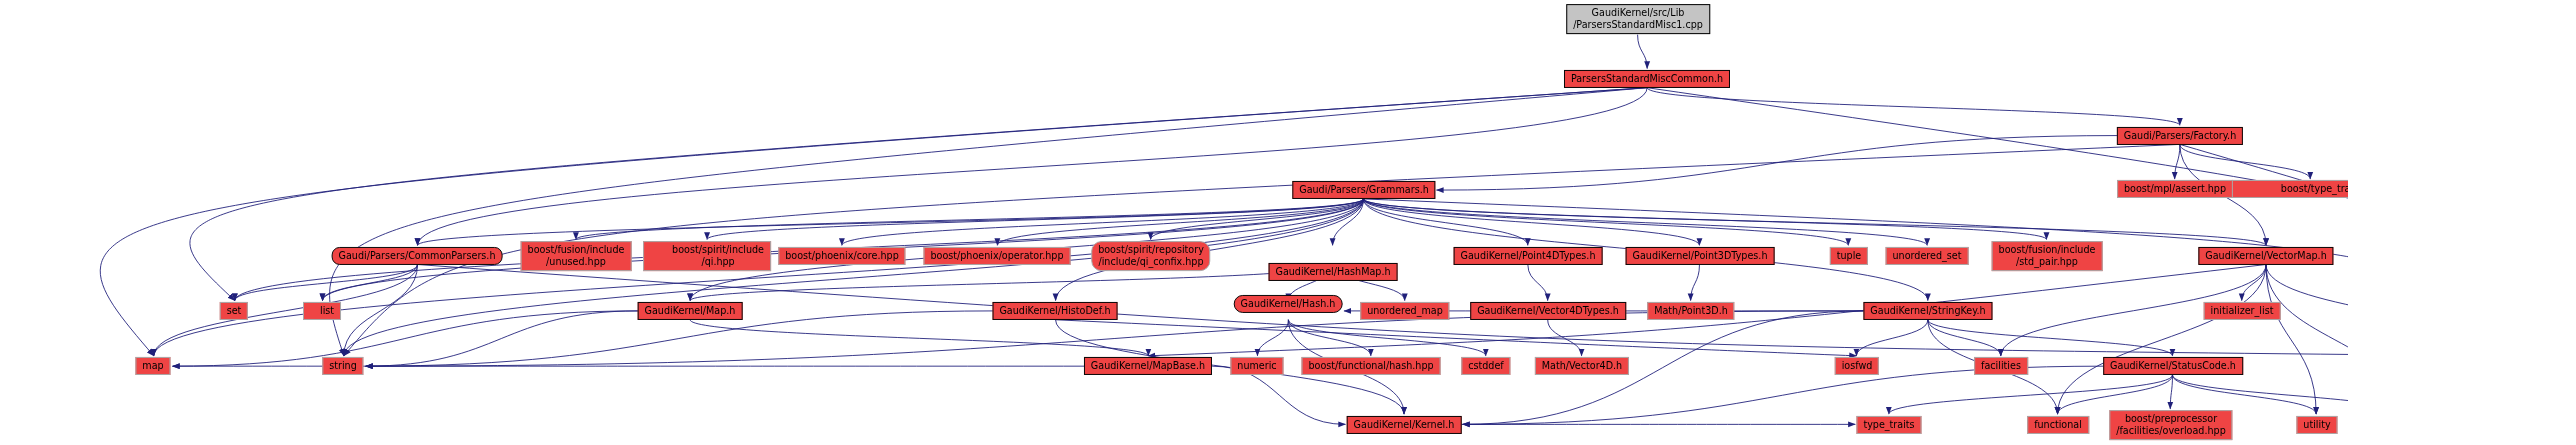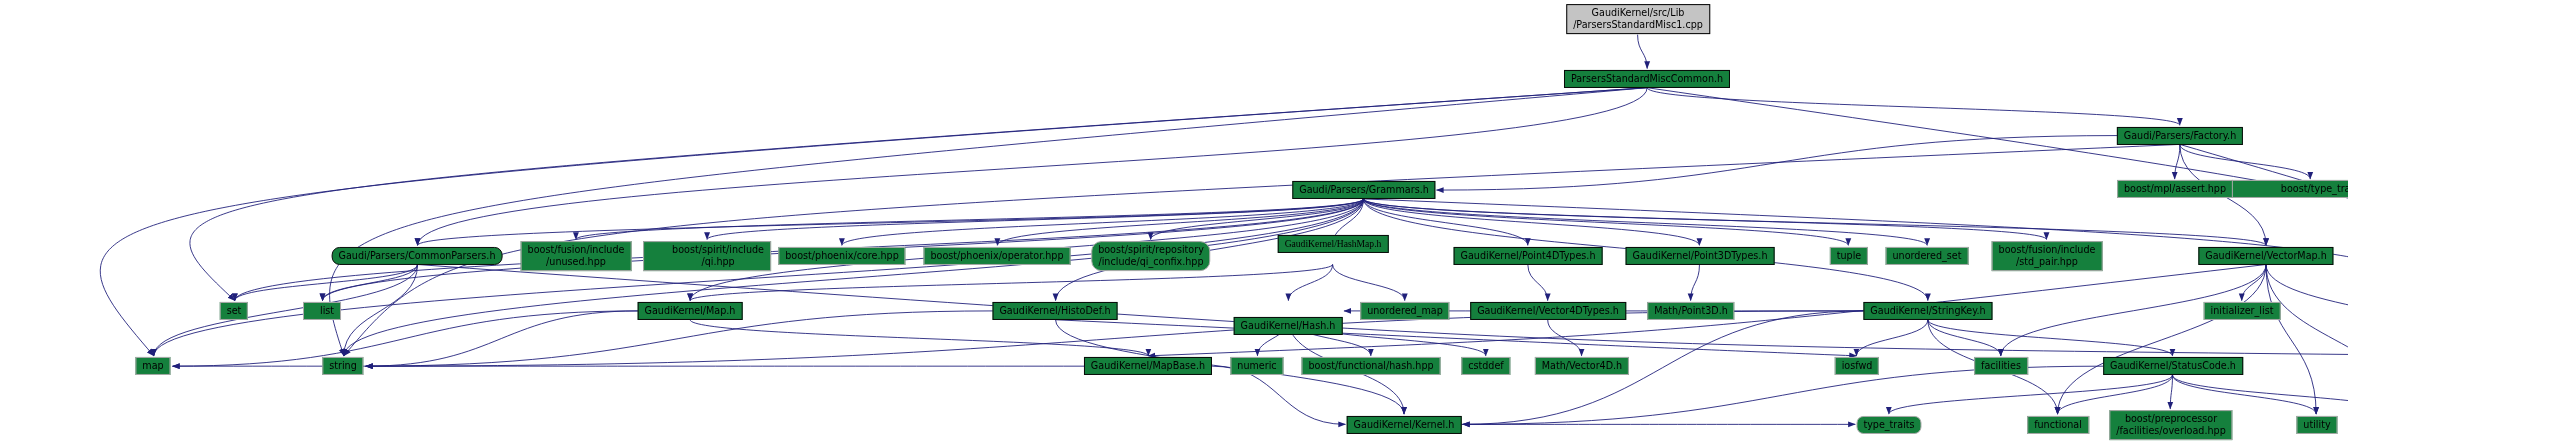--- a/index.html
+++ b/index.html
@@ -1,20 +1,20 @@
 <!DOCTYPE html>
 <html style="font-size:11.8px"><head>
 <meta charset="utf-8">
 <style>
   html,body{margin:0;padding:0;background:#ffffff;}
   #canvas{position:relative;width:2348px;height:445px;background:#ffffff;overflow:hidden;
           font-family:"DejaVu Sans", sans-serif;}
   #edges{position:absolute;left:0;top:0;width:2576px;height:445px;z-index:1;}
   .node{position:absolute;transform:translate(-50%,-50%);z-index:2;
-        background:#15803d;border:0.7px solid #a9a9a9;color:#000;
+        background:#ef4444;border:0.7px solid #a9a9a9;color:#000;
         padding:2.2px 5.9px;font-size:9.6px;line-height:1.22;
         white-space:pre;text-align:center;box-sizing:border-box;}
   .node.header{border:0.7px solid #0a0a0a;}
   .node.root{background:#c4c4c4;border:1.5px solid #000;font-weight:normal;}
   path.edge{fill:none;stroke-width:1.2px;}
 </style>
 </head>
 <body>
 
 <div id="canvas">
@@ -112,50 +112,50 @@
     <div class="node system" style="left: 2311px; top: 189px; padding-left: 48px;">boost/type_traits.hpp</div>
     <div class="node header" style="left: 417px; top: 256px; border-radius: 8px;">Gaudi/Parsers/CommonParsers.h</div>
     <div class="node system" style="left: 576px; top: 256px;">boost/fusion/include
 /unused.hpp</div>
     <div class="node system" style="left: 707px; top: 256px; padding-left: 28px;">boost/spirit/include
 /qi.hpp</div>
     <div class="node system" style="left: 842px; top: 256px;">boost/phoenix/core.hpp</div>
     <div class="node system" style="left: 997px; top: 256px;">boost/phoenix/operator.hpp</div>
     <div class="node system" style="left: 1151px; top: 256px; border-radius: 10px;">boost/spirit/repository
 /include/qi_confix.hpp</div>
-    <div class="node header" style="left: 1333px; top: 244px; font-family: Liberation Serif, serif;">GaudiKernel/HashMap.h</div>
+    <div class="node header" style="left: 1333px; top: 272px;">GaudiKernel/HashMap.h</div>
     <div class="node header" style="left: 1528px; top: 256px;">GaudiKernel/Point4DTypes.h</div>
     <div class="node header" style="left: 1700px; top: 256px;">GaudiKernel/Point3DTypes.h</div>
     <div class="node system" style="left: 1849px; top: 256px;">tuple</div>
     <div class="node system" style="left: 1927px; top: 256px;">unordered_set</div>
     <div class="node system" style="left: 2047px; top: 256px;">boost/fusion/include
 /std_pair.hpp</div>
     <div class="node header" style="left: 2266px; top: 256px;">GaudiKernel/VectorMap.h</div>
     <div class="node system" style="left: 234px; top: 311px;">set</div>
     <div class="node system" style="left: 322px; top: 311px; padding-left: 16px;">list</div>
     <div class="node header" style="left: 690px; top: 311px;">GaudiKernel/Map.h</div>
     <div class="node header" style="left: 1055px; top: 311px;">GaudiKernel/HistoDef.h</div>
-    <div class="node header" style="left: 1288px; top: 326px;">GaudiKernel/Hash.h</div>
+    <div class="node header" style="left: 1288px; top: 304px; border-radius: 9px;">GaudiKernel/Hash.h</div>
     <div class="node system" style="left: 1405px; top: 311px;">unordered_map</div>
     <div class="node header" style="left: 1548px; top: 311px;">GaudiKernel/Vector4DTypes.h</div>
     <div class="node system" style="left: 1691px; top: 311px;">Math/Point3D.h</div>
     <div class="node header" style="left: 1928px; top: 311px;">GaudiKernel/StringKey.h</div>
     <div class="node system" style="left: 2242px; top: 311px;">initializer_list</div>
     <div class="node system" style="left: 153px; top: 366px;">map</div>
     <div class="node system" style="left: 343px; top: 366px;">string</div>
     <div class="node header" style="left: 1148px; top: 366px;">GaudiKernel/MapBase.h</div>
     <div class="node system" style="left: 1257px; top: 366px;">numeric</div>
     <div class="node system" style="left: 1371px; top: 366px;">boost/functional/hash.hpp</div>
     <div class="node system" style="left: 1486px; top: 366px;">cstddef</div>
     <div class="node system" style="left: 1582px; top: 366px;">Math/Vector4D.h</div>
     <div class="node system" style="left: 1857px; top: 366px;">iosfwd</div>
     <div class="node system" style="left: 2001px; top: 366px;">facilities</div>
     <div class="node header" style="left: 2173px; top: 366px;">GaudiKernel/StatusCode.h</div>
     <div class="node system" style="left: 2486px; top: 366px;">vector</div>
     <div class="node header" style="left: 1404px; top: 425px;">GaudiKernel/Kernel.h</div>
-    <div class="node system" style="left: 1889px; top: 425px; border-radius: 7px;">type_traits</div>
+    <div class="node system" style="left: 1889px; top: 425px;">type_traits</div>
     <div class="node system" style="left: 2058px; top: 425px;">functional</div>
     <div class="node system" style="left: 2171px; top: 425px;">boost/preprocessor
 /facilities/overload.hpp</div>
     <div class="node system" style="left: 2317px; top: 425px;">utility</div>
     <div class="node system" style="left: 2404px; top: 425px;">ostream</div>
   </div>
 
 
 </body></html>

